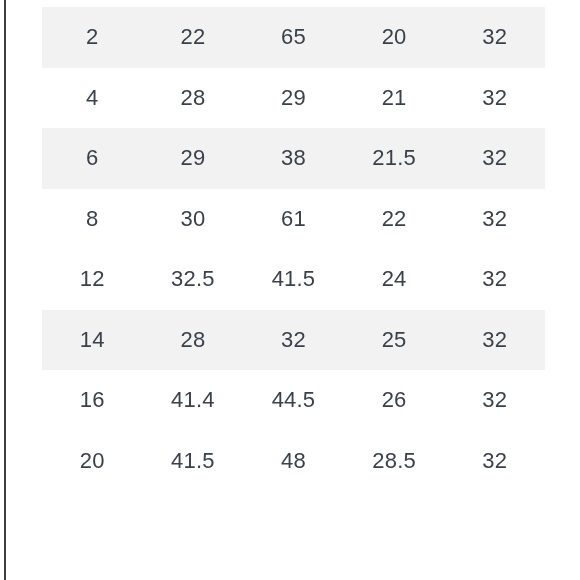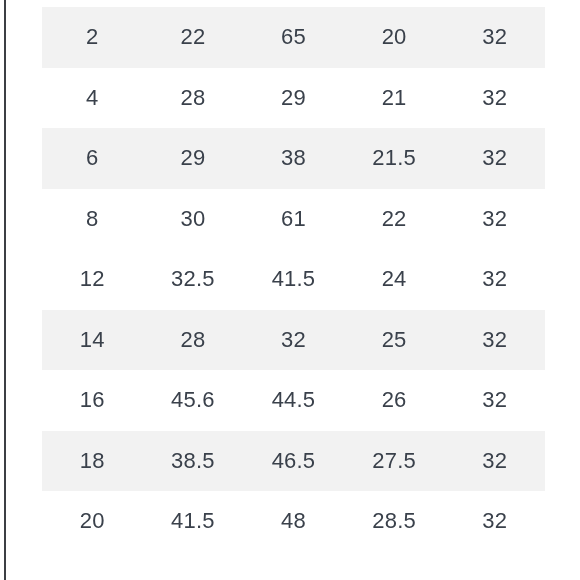--- a/index.html
+++ b/index.html
@@ -121,30 +121,23 @@
           </tr>
           <tr class="odd-row">
             <td>14</td>
             <td>28</td>
             <td>32</td>
             <td>25</td>
             <td>32</td>
           </tr>
           <tr class="even-row">
             <td>16</td>
-            <td>45.6</td>
+            <td>41.4</td>
             <td>44.5</td>
             <td>26</td>
-            <td>32</td>
-          </tr>
-          <tr class="odd-row">
-            <td>18</td>
-            <td>38.5</td>
-            <td>46.5</td>
-            <td>27.5</td>
             <td>32</td>
           </tr>
           <tr class="even-row">
             <td>20</td>
             <td>41.5</td>
             <td>48</td>
             <td>28.5</td>
             <td>32</td>
           </tr>
         </tbody>

